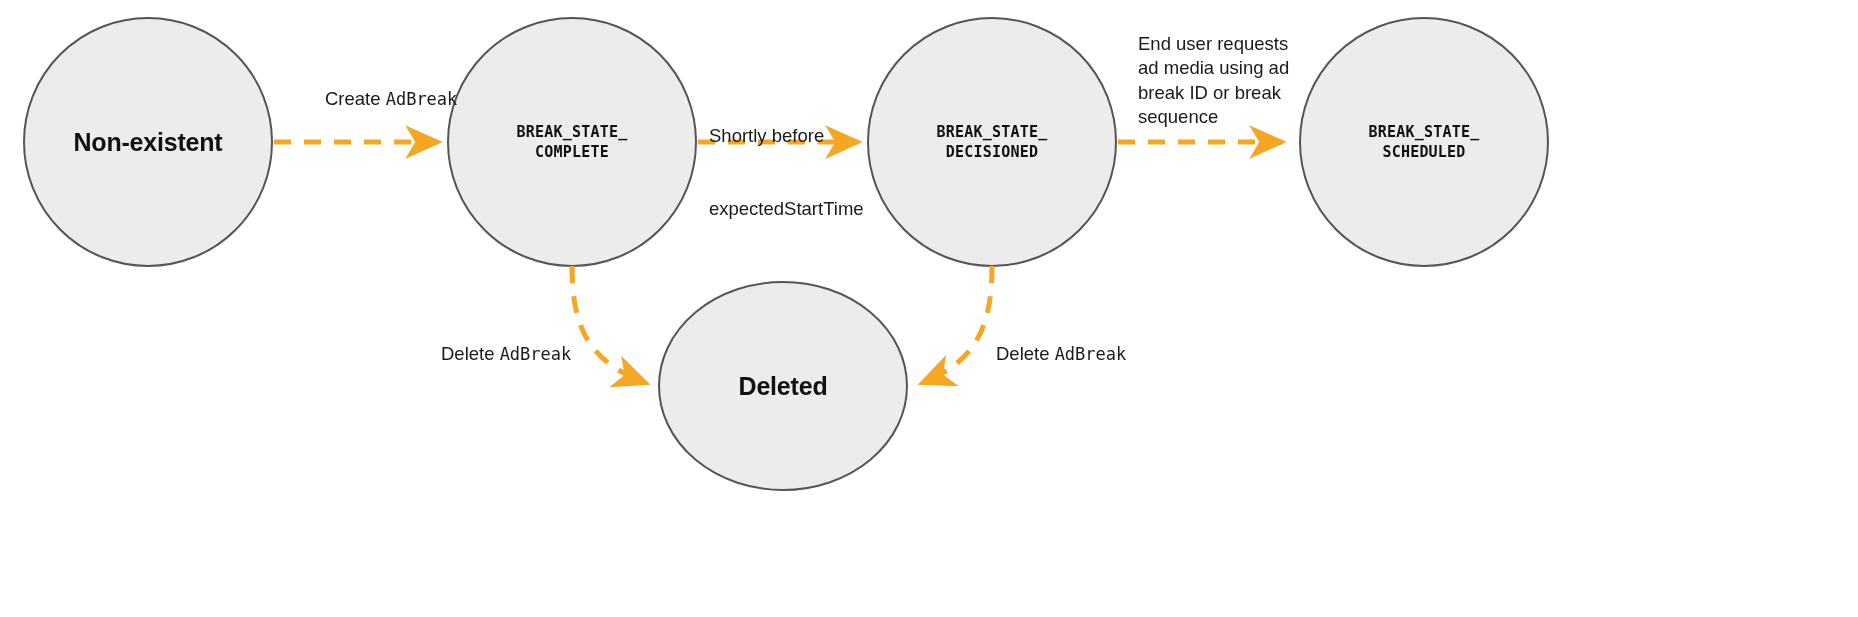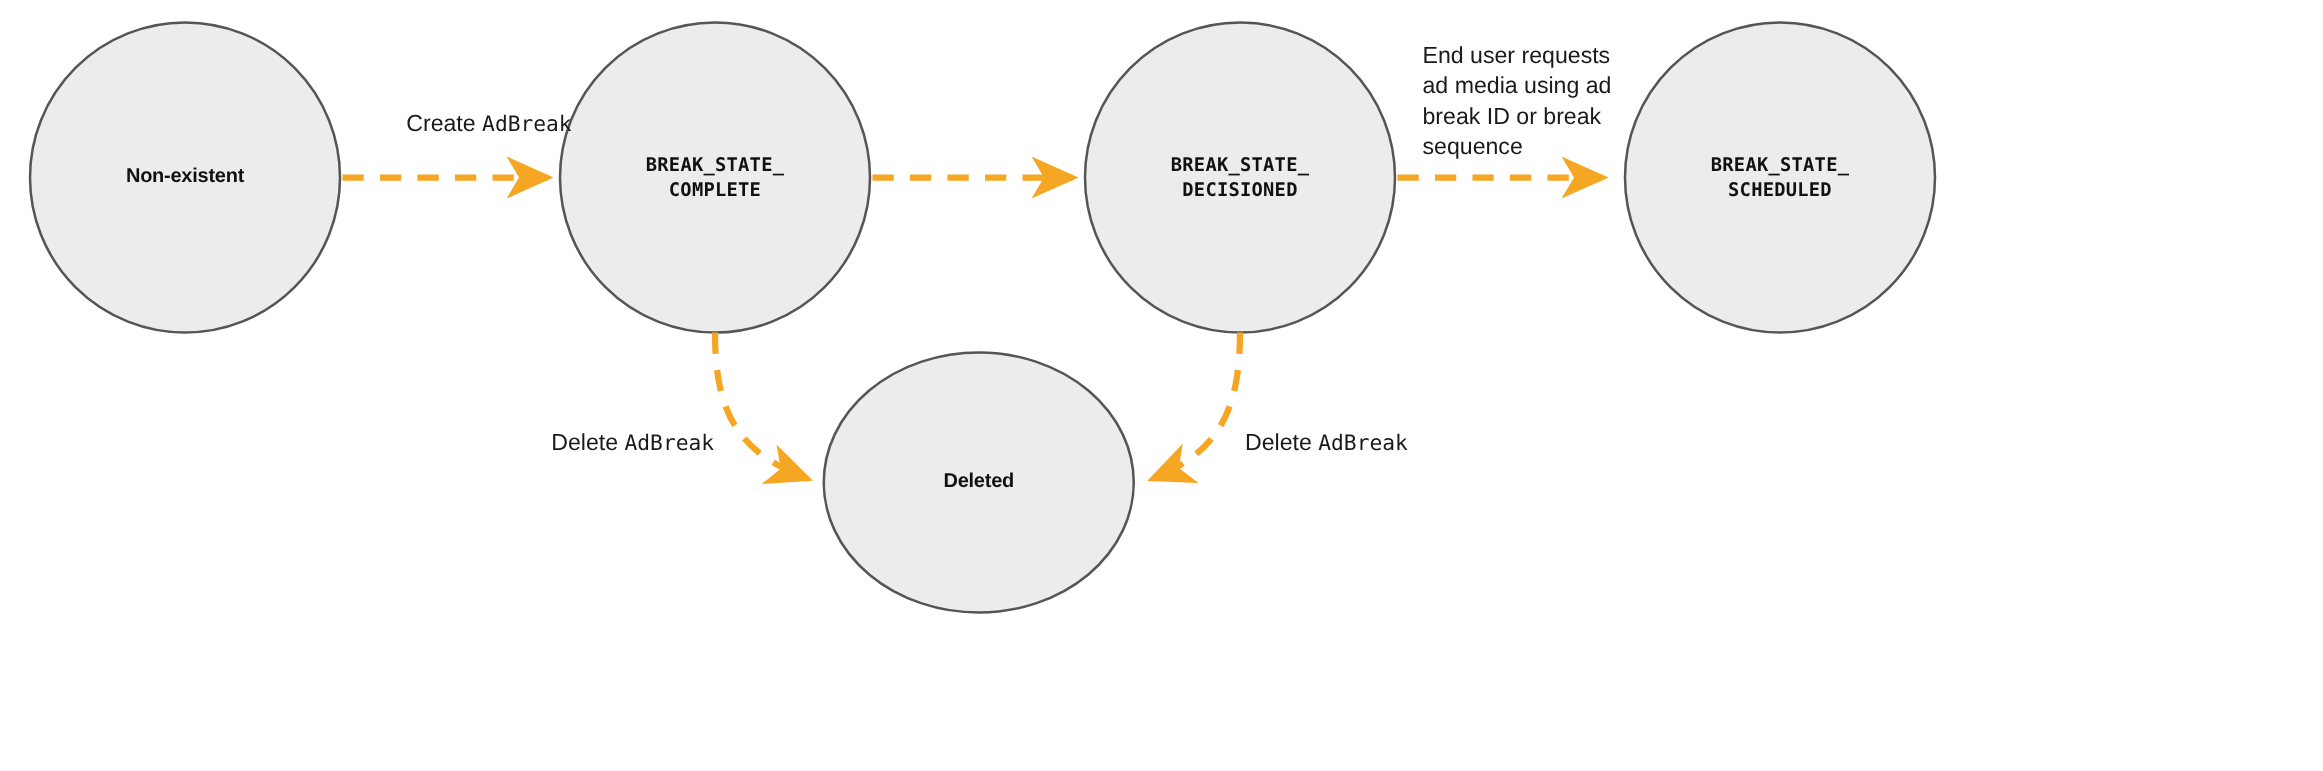--- a/index.html
+++ b/index.html
@@ -42,21 +42,21 @@
     white-space: nowrap;
     transform: translate(-50%, -50%);
   }
   .node-label.mono {
     font-family: "DejaVu Sans Mono", "Liberation Mono", monospace;
     font-size: 15px;
     letter-spacing: 0.2px;
   }
   .node-label.sans {
     font-family: "Liberation Sans", sans-serif;
-    font-size: 16px;
+    font-size: 25px;
     letter-spacing: -0.2px;
   }
   .edge-label {
     position: absolute;
     color: #1a1a1a;
     font-size: 18.5px;
     line-height: 1.32;
     white-space: pre;
     pointer-events: none;
   }
@@ -120,20 +120,24 @@
     <div>BREAK_STATE_</div>
     <div>SCHEDULED</div>
   </div>
 
   <div class="node-label sans" style="left:783px; top:386px;">
     <div>Deleted</div>
   </div>
 
   <div class="edge-label" style="left:297px; top:87px;margin-left:28px;"><span class="sans-part">Create </span><span class="mono-part">AdBreak</span></div>
 
+  <div class="edge-label" style="left:709px; top:75px;">
+    <div class="sans-part">Shortly before</div>
+    <div class="mono-block">expectedStartTime</div>
+  </div>
 
   <div class="edge-label multiline" style="left:1138px; top:32px;">
     <div>End user requests</div>
     <div>ad media using ad</div>
     <div>break ID or break</div>
     <div>sequence</div>
   </div>
 
   <div class="edge-label" style="left:441px; top:342px;"><span class="sans-part">Delete </span><span class="mono-part">AdBreak</span></div>
 

